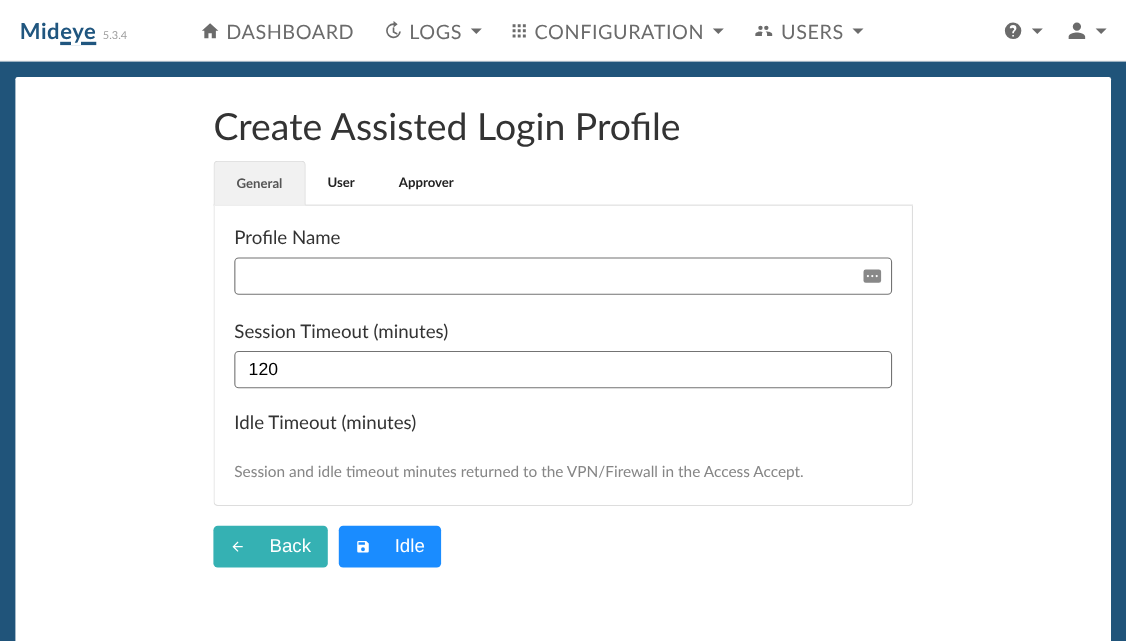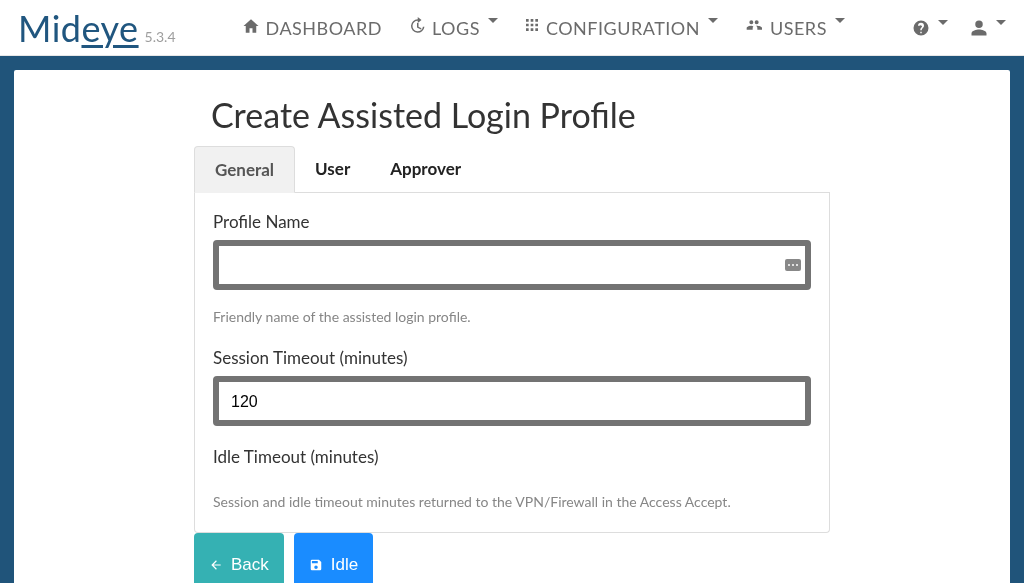--- a/index.html
+++ b/index.html
@@ -23,43 +23,44 @@
     border-bottom: 1px solid #e7e7e7;
     padding: 0 18px;
     background: #fff;
   }
   .brand {
     display: flex;
     align-items: baseline;
     margin-right: 20px;
   }
   .brand-word {
-    font-size: 36px;
-    font-weight: 400;
+    font-size: 20px;
+    font-weight: 700;
     color: #20567f;
     letter-spacing: 0.5px;
   }
   .brand-word .eye {
     text-decoration: underline;
     text-decoration-thickness: 3px;
     text-underline-offset: 3px;
   }
   .brand-ver {
-    font-size: 14px;
+    font-size: 10px;
     color: #9e9e9e;
     margin-left: 6px;
   }
   .nav-links {
     display: flex;
     gap: 26px;
     margin-left: 46px;
     flex-grow: 1;
   }
   .nav-item {
     display: flex;
+    align-items: center;
     gap: 6px;
     color: #6b6b6b;
     font-size: 18px;
     letter-spacing: 0.5px;
     cursor: pointer;
     white-space: nowrap;
   }
   .nav-item svg { fill: #6b6b6b; }
   .nav-right {
     display: flex;
@@ -89,32 +90,32 @@
     background: #fff;
     width: 100%;
     height: 100%;
     padding: 24px 180px 24px 180px;
     overflow: auto;
     border-radius: 2px 2px 0 0;
   }
   h1 {
     font-size: 34px;
     font-weight: 400;
-    margin: 0 0 10px 17px;
+    margin: 0 0 10px 0;
     color: #333;
   }
 
   
   .tabs {
     display: flex;
     border-bottom: 1px solid #ddd;
   }
   .tab {
     padding: 12px 20px 12px 20px;
-    font-size: 17px;
+    font-size: 12px;
     font-weight: 700;
     color: #222;
     cursor: pointer;
     position: relative;
     top: 1px;
   }
   .tab.active {
     color: #555;
     background: #f1f1f1;
     border: 1px solid #ddd;
@@ -122,31 +123,32 @@
     border-radius: 4px 4px 0 0;
     font-weight: 700;
   }
 
   
   .card {
     border: 1px solid #ddd;
     border-top: none;
     padding: 18px 18px 22px 18px;
     border-radius: 0 0 4px 4px;
+    margin-bottom: 18px;
   }
   .field-label {
     font-size: 17px;
     color: #333;
     margin-bottom: 8px;
   }
   .input-wrap { position: relative; }
   input.text {
     width: 100%;
-    height: 50px;
-    border: 6px solid #737373;
+    height: 34px;
+    border: 1px solid #737373;
     border-radius: 4px;
     padding: 10px 38px 8px 12px;
     font-size: 16px;
   }
   .input-suffix-icon {
     position: absolute;
     right: 10px;
     top: 50%;
     transform: translateY(-50%);
     width: 16px; height: 12px;
@@ -172,24 +174,24 @@
     flex-direction: column;
   }
   .two-col > div { flex: 1; }
   .two-col input.text { padding-right: 12px; }
 
   
   .buttons { display: flex; gap: 10px; }
   .btn {
     display: inline-flex;
     align-items: center;
-    gap: 8px;
+    gap: 22px;
     color: #fff;
     font-size: 17px;
-    padding: 22px 15px;
+    padding: 9px 15px;
     border: none;
     border-radius: 4px;
     cursor: pointer;
   }
   .btn-teal { background: #35b1b3; }
   .btn-blue { background: #1a8cff; }
   .btn svg { fill: #fff; }
 </style>
 </head>
 <body>
@@ -261,21 +263,20 @@
       <div>
         <div class="field-label">Profile Name</div>
         <div class="input-wrap">
           <input class="text" type="text" value="" style="">
           <div class="input-suffix-icon">
             <span></span>
               <span></span>
               <span></span>
           </div>
         </div>
-        <div class="help-text">Friendly name of the assisted login profile.</div>
       </div>
 
       <div class="two-col">
         <div>
           <div class="field-label">Session Timeout (minutes)</div>
           <input class="text" type="text" value="120" style="">
         </div>
         <div>
           <div class="field-label">Idle Timeout (minutes)</div>
         </div>

